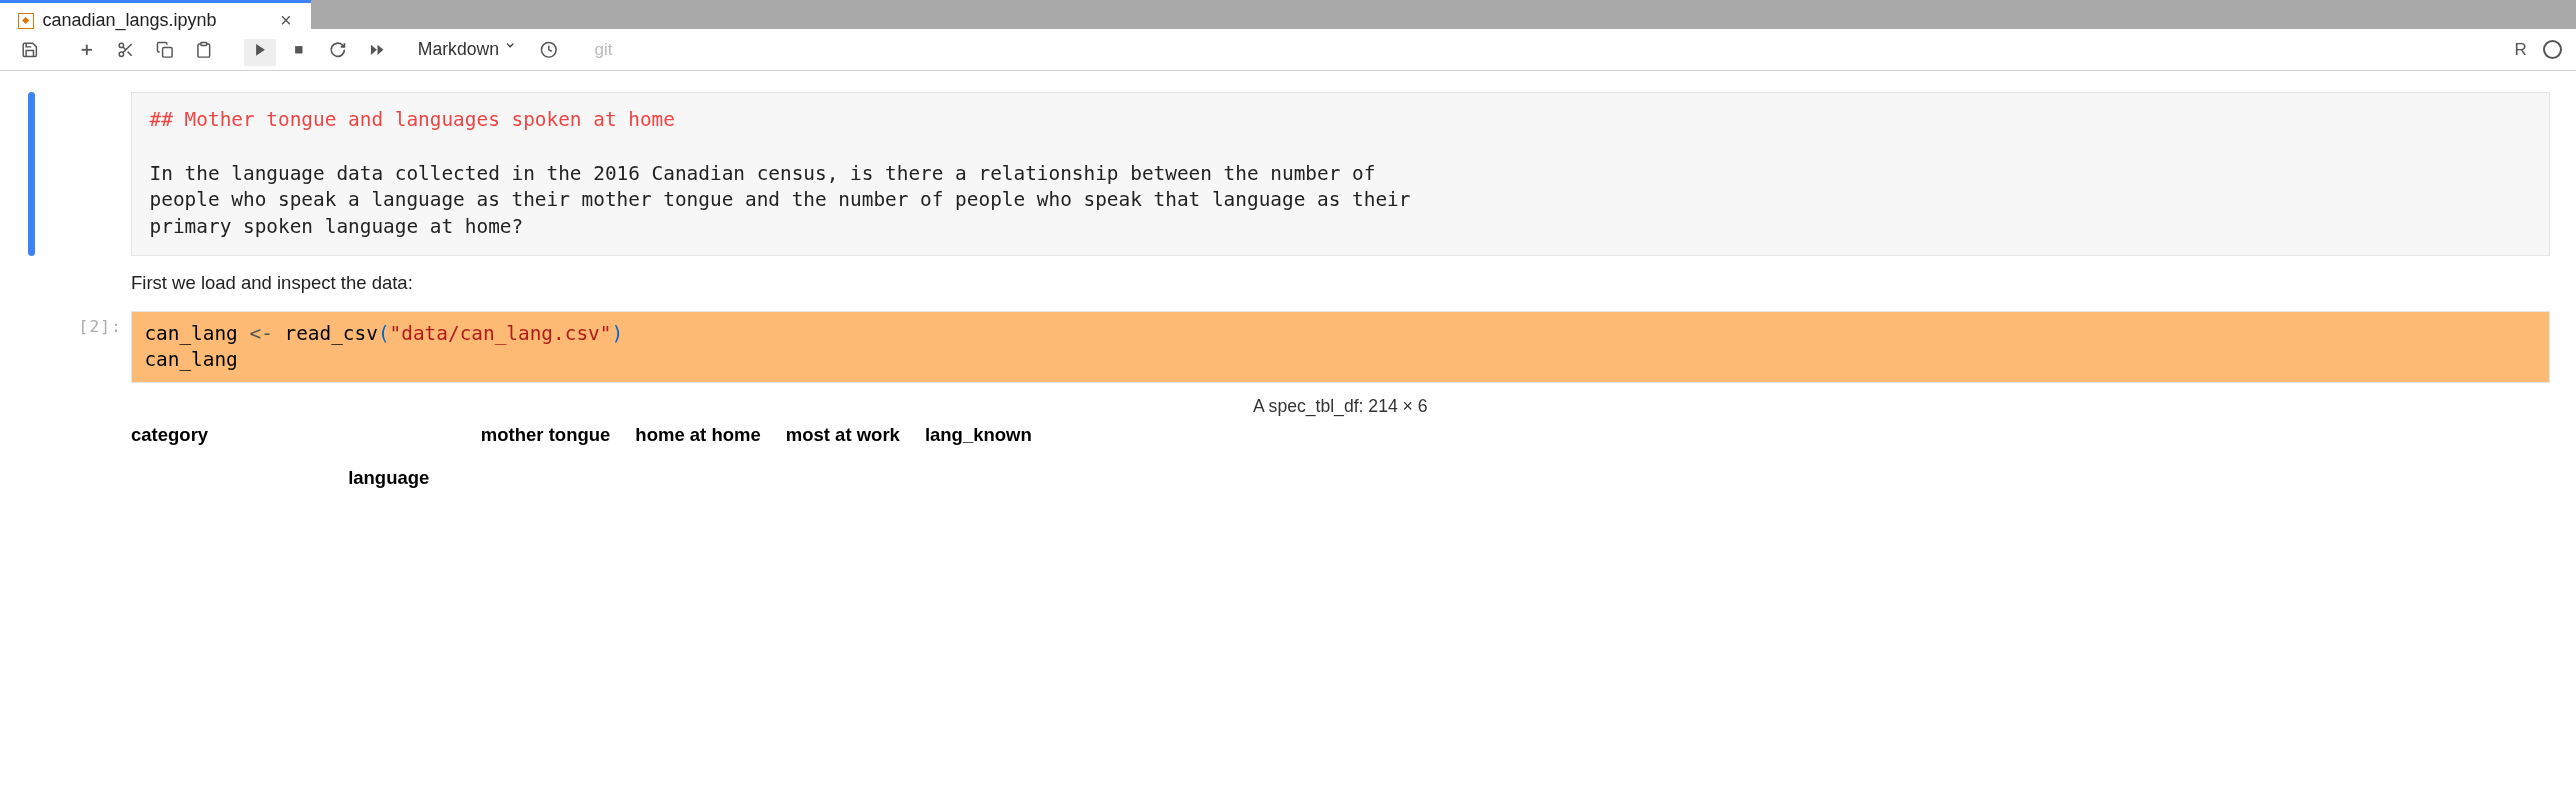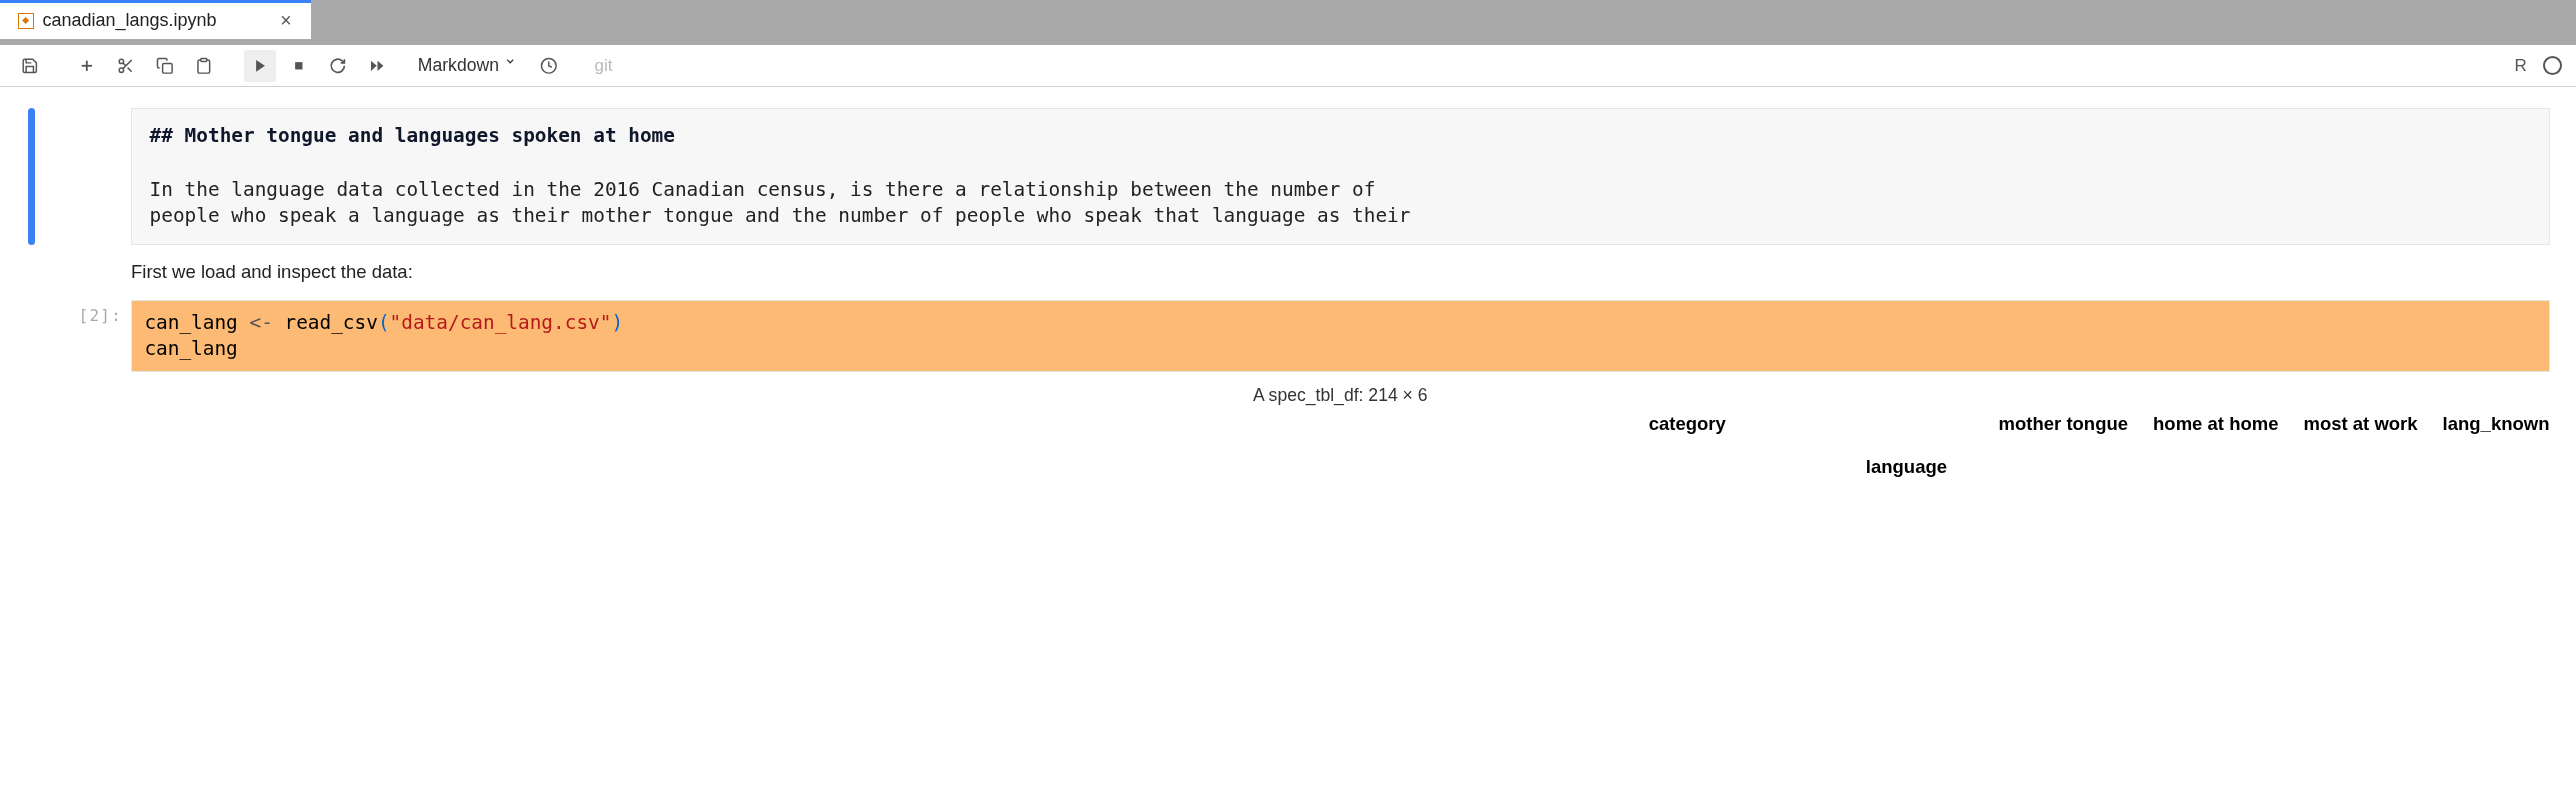--- a/index.html
+++ b/index.html
@@ -1,21 +1,21 @@
 <!DOCTYPE html>
 <html style="font-size:14px"><head>
   <meta charset="utf-8">
   <style>
     * { margin: 0; padding: 0; box-sizing: border-box; }
     body { font-family: -apple-system, BlinkMacSystemFont, "Segoe UI", Helvetica, Arial, sans-serif; background: #fff; }
     
     .window { width: 2576px; }
     
     
-    .tab-strip { background: #a9a9a9; height: 45px; position: relative; }
+    .tab-strip { background: #a9a9a9; height: 29px; position: relative; }
     .tab-highlight { position: absolute; top: 0; left: 0; width: 311px; height: 2.6px; background: #3b82f6; }
     .tab { position: absolute; top: 2.6px; left: 0; background: #fff; height: 36px; display: flex; align-items: center; padding: 0 12.4px 0 17.6px; gap: 8.8px; width: 311px; }
     .tab-icon { width: 16px; height: 16px; border: 1.8px solid #d97706; display: flex; align-items: center; justify-content: center; }
     .tab-icon::after { content: ""; width: 5.3px; height: 5.3px; background: #d97706; transform: rotate(45deg); }
     .tab-title { font-size: 18px; color: #222; flex: 1; }
     .tab-close { font-size: 19.4px; color: #555; cursor: pointer; padding: 1.8px 7px; }
     
     
     .toolbar { height: 42px; border-bottom: 1.3px solid #d0d0d0; display: flex; align-items: center; padding: 0 14px; gap: 7px; background: #fff; }
     .tool-btn { width: 32px; height: 32px; display: flex; align-items: center; justify-content: center; cursor: pointer; color: #555; border-radius: 2.6px; }
@@ -31,32 +31,32 @@
     .notebook { padding: 21px 0; }
     
     .cell { display: flex; margin: 0 0 8.8px 0; padding-right: 26.5px; }
     .gutter { width: 131px; flex-shrink: 0; display: flex; align-items: flex-start; justify-content: flex-end; padding-right: 8.8px; padding-top: 5.3px; position: relative; }
     .select-bar { position: absolute; left: 28px; top: 0; bottom: 0; width: 7px; border-radius: 3.5px; }
     .select-bar.active { background: #3b82f6; }
     .prompt { font-family: "Menlo", "Monaco", "Consolas", monospace; font-size: 16px; color: #aaa; letter-spacing: 1.3px; }
     .cell-body { flex: 1; }
     
     .md-editing { background: #f7f7f7; border: 1.3px solid #e5e5e5; padding: 14px 17.6px; font-family: "Menlo", "Monaco", "Consolas", monospace; font-size: 19.4px; line-height: 1.38; color: #222; }
-    .md-editing .hd { color: #0f172a; font-weight: bold; }
+    .md-editing .hd { color: #ef4444; font-weight: normal; }
     
     .md-rendered { font-size: 18.5px; color: #222; padding: 7px 0 8.8px 0; }
     
     .code-input { background: #fdba74; border: 1.3px solid #e5e5e5; padding: 8.8px 12.4px; font-family: "Menlo", "Monaco", "Consolas", monospace; font-size: 19.4px; line-height: 1.35; }
     .code-input .op { color: #555; }
     .code-input .paren { color: #0066cc; }
     .code-input .str { color: #b31b1b; }
     
     .output { padding: 12.4px 0 0 0; }
     .tbl-desc { text-align: center; font-size: 17.6px; color: #333; margin-bottom: 7px; }
-    .tbl-header { display: flex; justify-content: flex-end; gap: 25px; font-weight: bold; font-size: 18.5px; color: #000; }
+    .tbl-header { display: flex; justify-content: flex-start; gap: 25px; font-weight: bold; font-size: 18.5px; color: #000; }
     .tbl-header .col { white-space: nowrap; }
     .tbl-header .col.wide { padding-right: 115px; }
     .tbl-header .col.med { padding-right: 26.5px; margin-top: 43px; }
   </style>
 </head>
 <body>
 
 <div class="window">
 
   <div class="tab-strip">
@@ -150,20 +150,21 @@
     <div class="cell">
       <div class="gutter">
         <div class="select-bar active"></div>
       </div>
       <div class="cell-body">
         <div class="md-editing">
           <div class="hd">## Mother tongue and languages spoken at home</div>
           <br>
           <div>In the language data collected in the 2016 Canadian census, is there a relationship between the number of</div>
           <div>people who speak a language as their mother tongue and the number of people who speak that language as their</div>
+          <div>primary spoken language at home?</div>
         </div>
       </div>
     </div>
 
     <div class="cell">
       <div class="gutter"></div>
       <div class="cell-body">
         <div class="md-rendered">First we load and inspect the data:</div>
       </div>
     </div>

